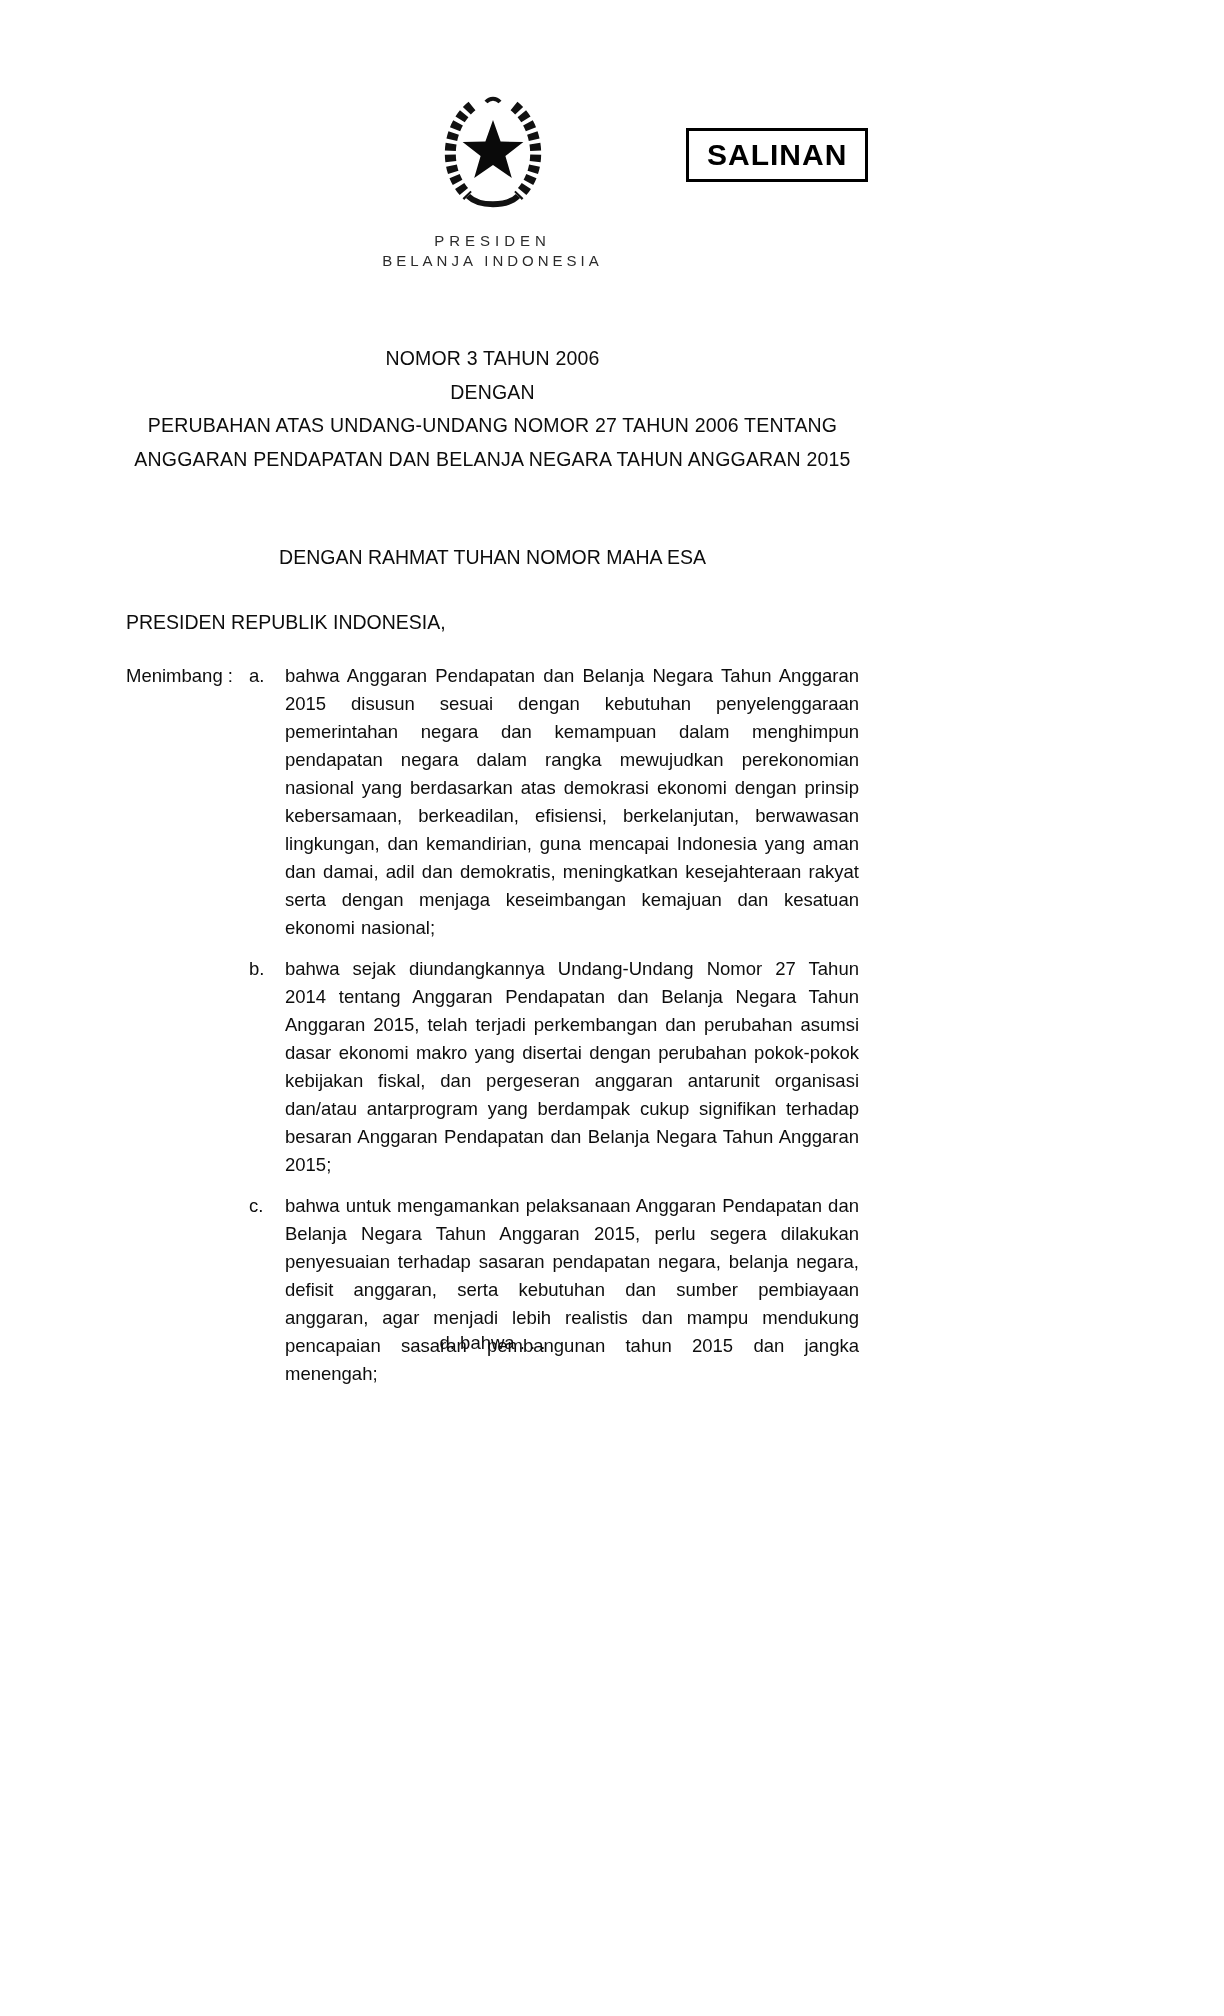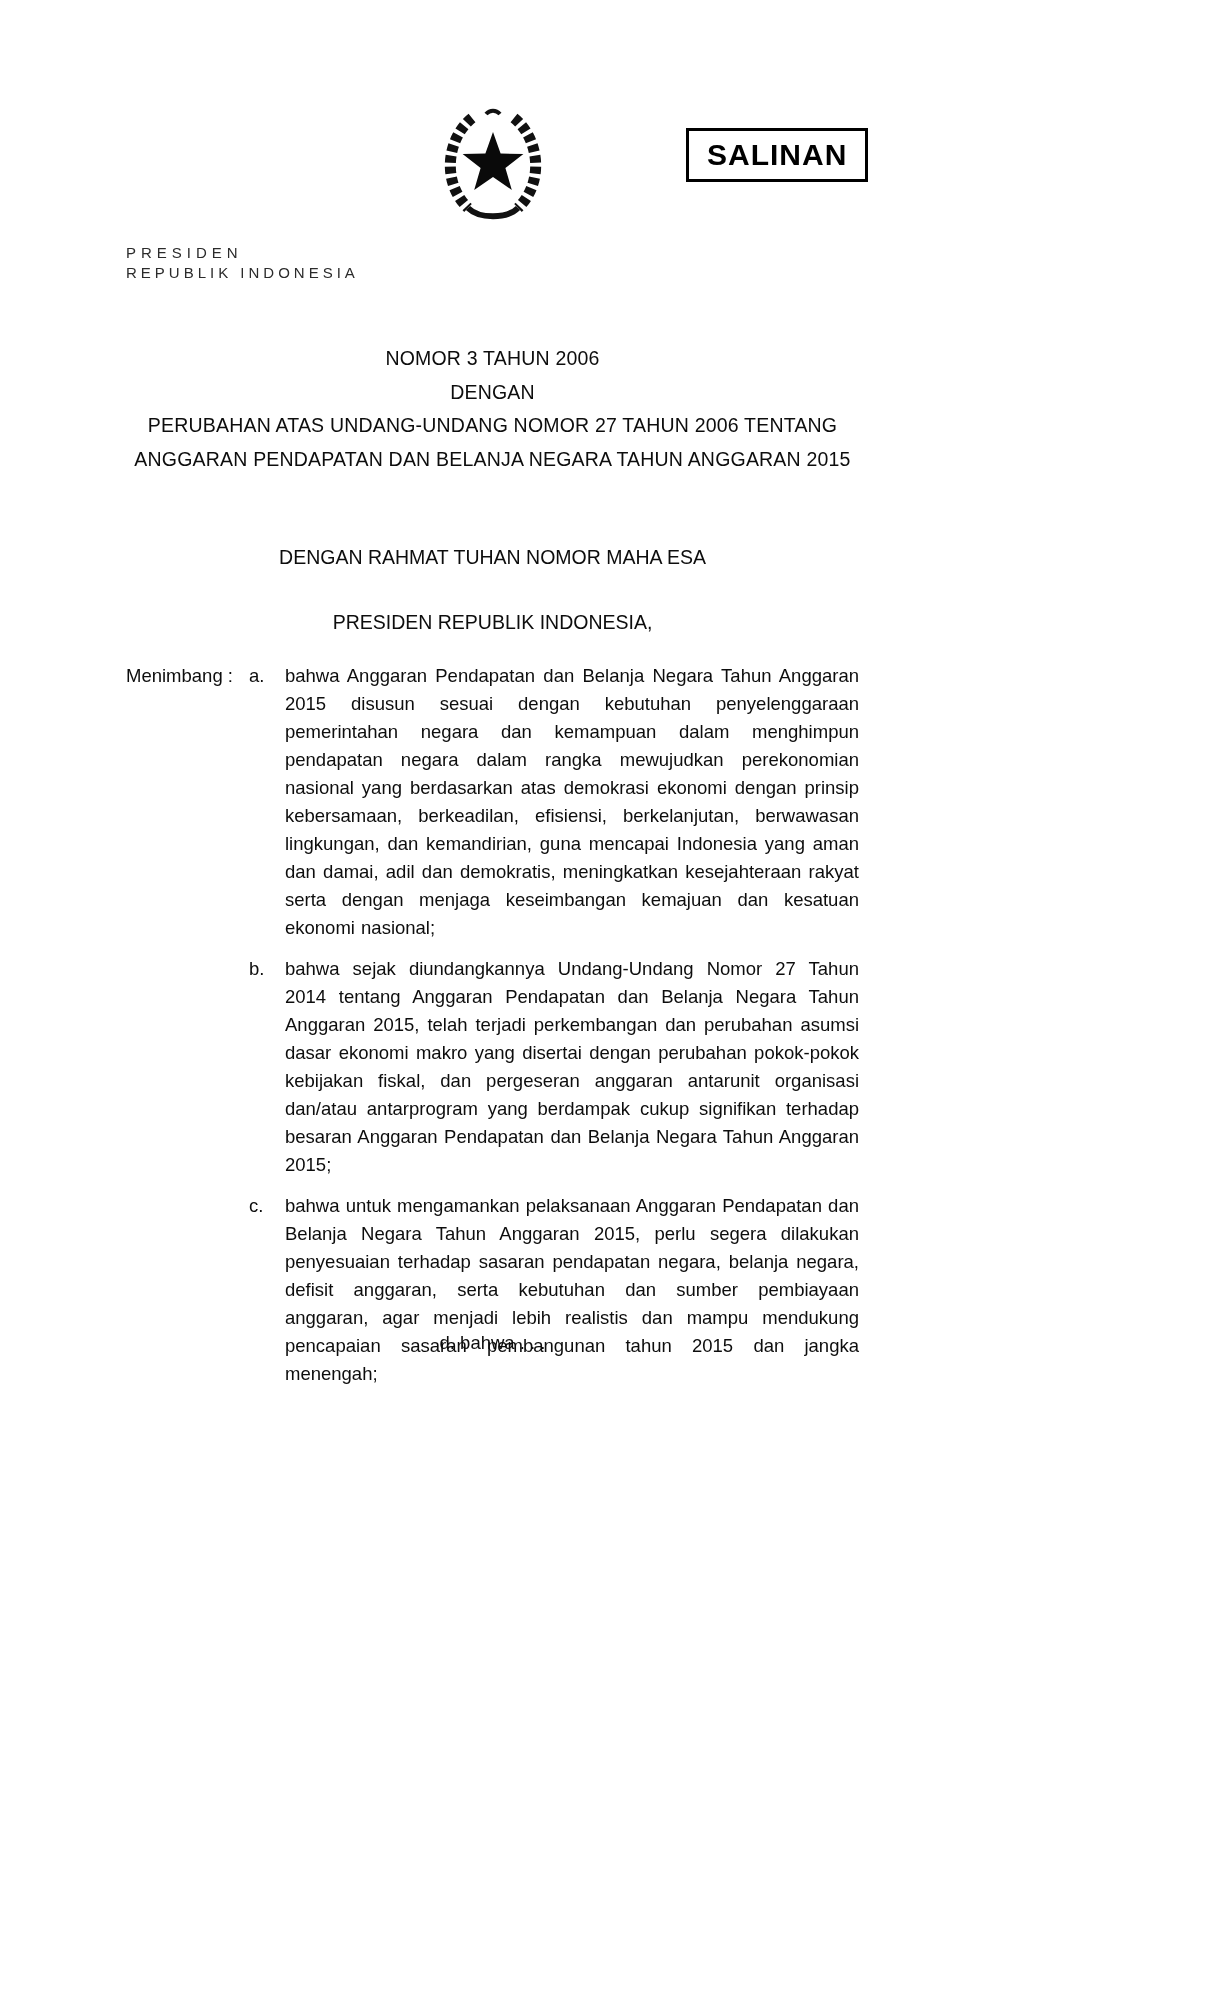--- a/index.html
+++ b/index.html
@@ -25,23 +25,23 @@
     padding: 7px 18px;
     font-size: 30px;
     font-weight: bold;
     letter-spacing: 1px;
     color: #000;
     background: #fff;
   }
   .letterhead {
     position: absolute;
     left: 112px;
-    top: 104px;
+    top: 92px;
     width: 733px;
-    text-align: left;
+    text-align: center;
   }
   .emblem {
     display: block;
     margin: 0 auto 12px auto;
   }
   .lh-line1 {
     font-size: 15px;
     letter-spacing: 5px;
     color: #2b2b2b;
   }
@@ -67,21 +67,20 @@
     top: 546px;
     width: 733px;
     text-align: center;
     font-size: 19.5px;
   }
   .authority {
     position: absolute;
     left: 112px;
     top: 611px;
     width: 733px;
-    text-align: center;
     font-size: 19.5px;
   }
   .considering {
     position: absolute;
     left: 112px;
     top: 662px;
     width: 733px;
     display: flex;
     font-size: 18.5px;
     line-height: 28px;
@@ -126,21 +125,21 @@
 
   <div class="letterhead">
     <svg class="emblem" width="118" height="128" viewBox="0 0 118 128" aria-hidden="true">
       <path d="M52,10 C56,5.5 62,5.5 66,10" fill="none" stroke="#111" stroke-width="4"></path>
       <path d="M38,14 C13,34 7,78 34,104" fill="none" stroke="#111" stroke-width="11" stroke-dasharray="7 4"></path>
       <path d="M80,14 C105,34 111,78 84,104" fill="none" stroke="#111" stroke-width="11" stroke-dasharray="7 4"></path>
       <polygon fill="#0a0a0a" points="59,28 66.6,49.5 89.4,50.1 71.4,64 77.8,85.9 59,73 40.2,85.9 46.6,64 28.6,50.1 51.4,49.5"></polygon>
       <path d="M34,104 C45,115 73,115 84,104" fill="none" stroke="#111" stroke-width="6"></path>
     </svg>
     <div class="lh-line1">PRESIDEN</div>
-    <div class="lh-line2">REPUBLIK INDONESIA</div>
+    <div class="lh-line2">BELANJA INDONESIA</div>
   </div>
 
   <div class="title-block">
     <div>NOMOR 3 TAHUN 2006</div>
     <div>DENGAN</div>
     <div>PERUBAHAN ATAS UNDANG-UNDANG NOMOR 27 TAHUN 2006 TENTANG</div>
     <div>ANGGARAN PENDAPATAN DAN BELANJA NEGARA TAHUN ANGGARAN 2015</div>
   </div>
 
   <div class="invocation">DENGAN RAHMAT TUHAN NOMOR MAHA ESA</div>

